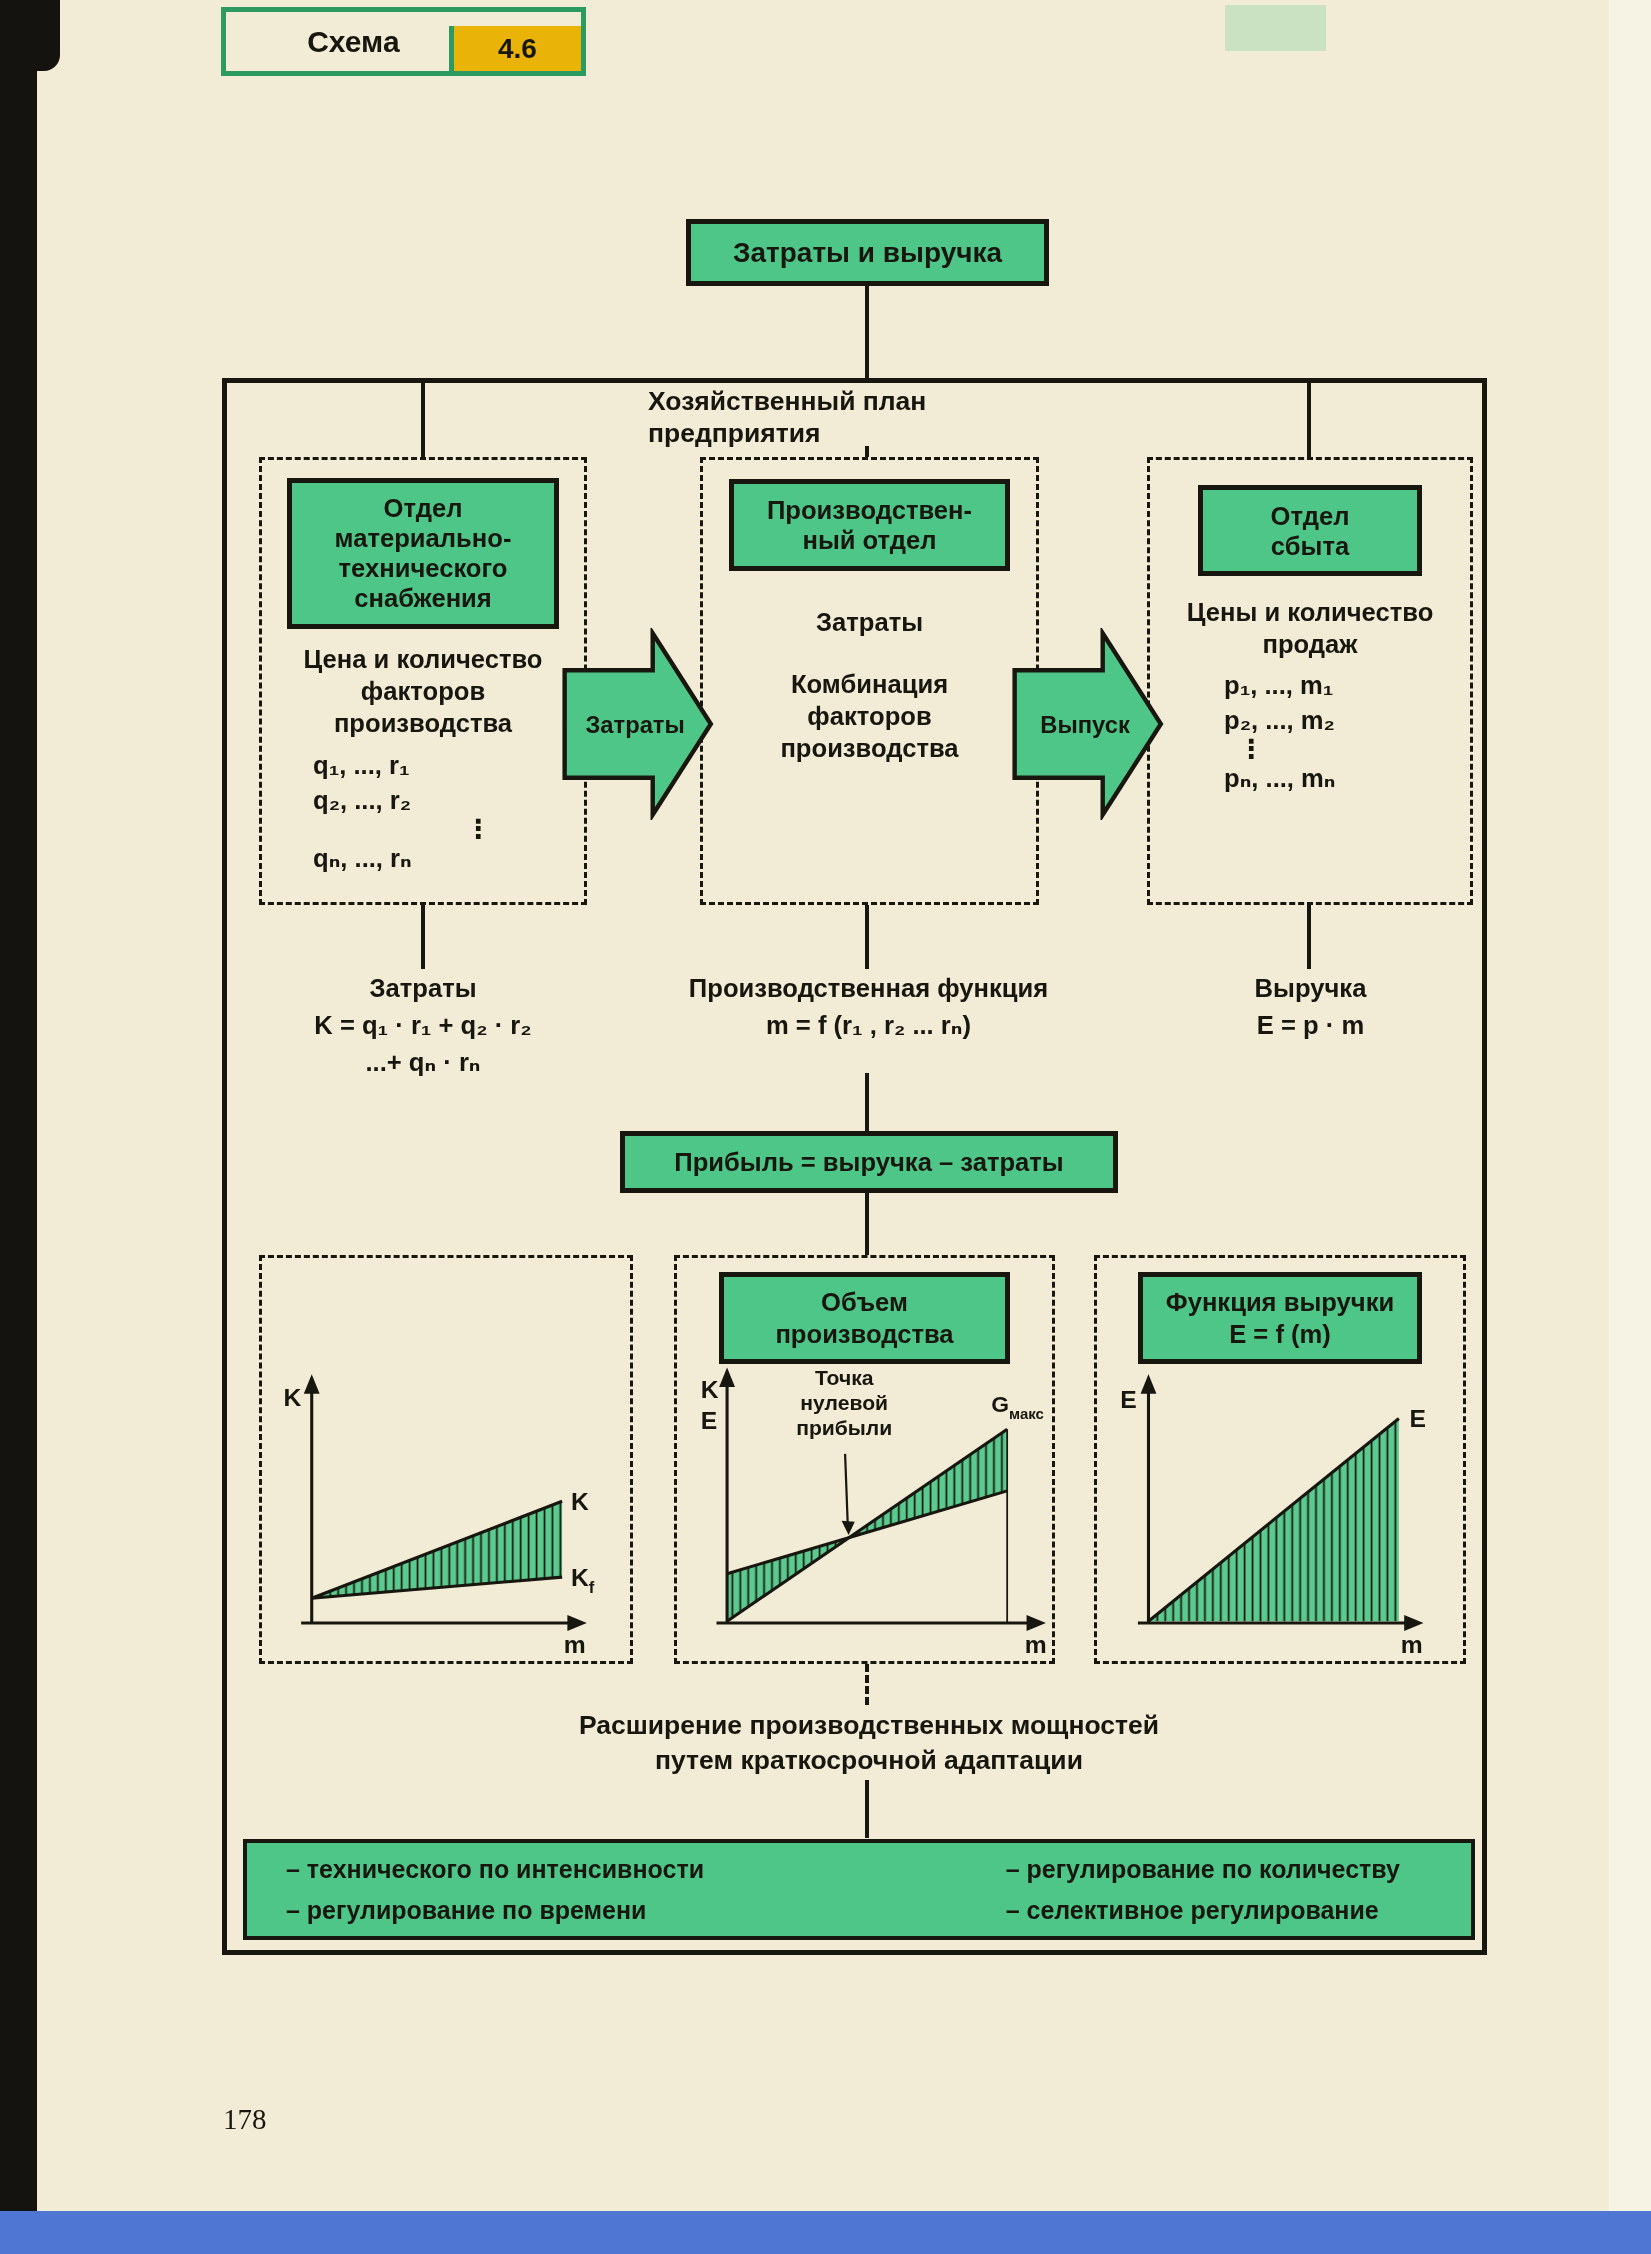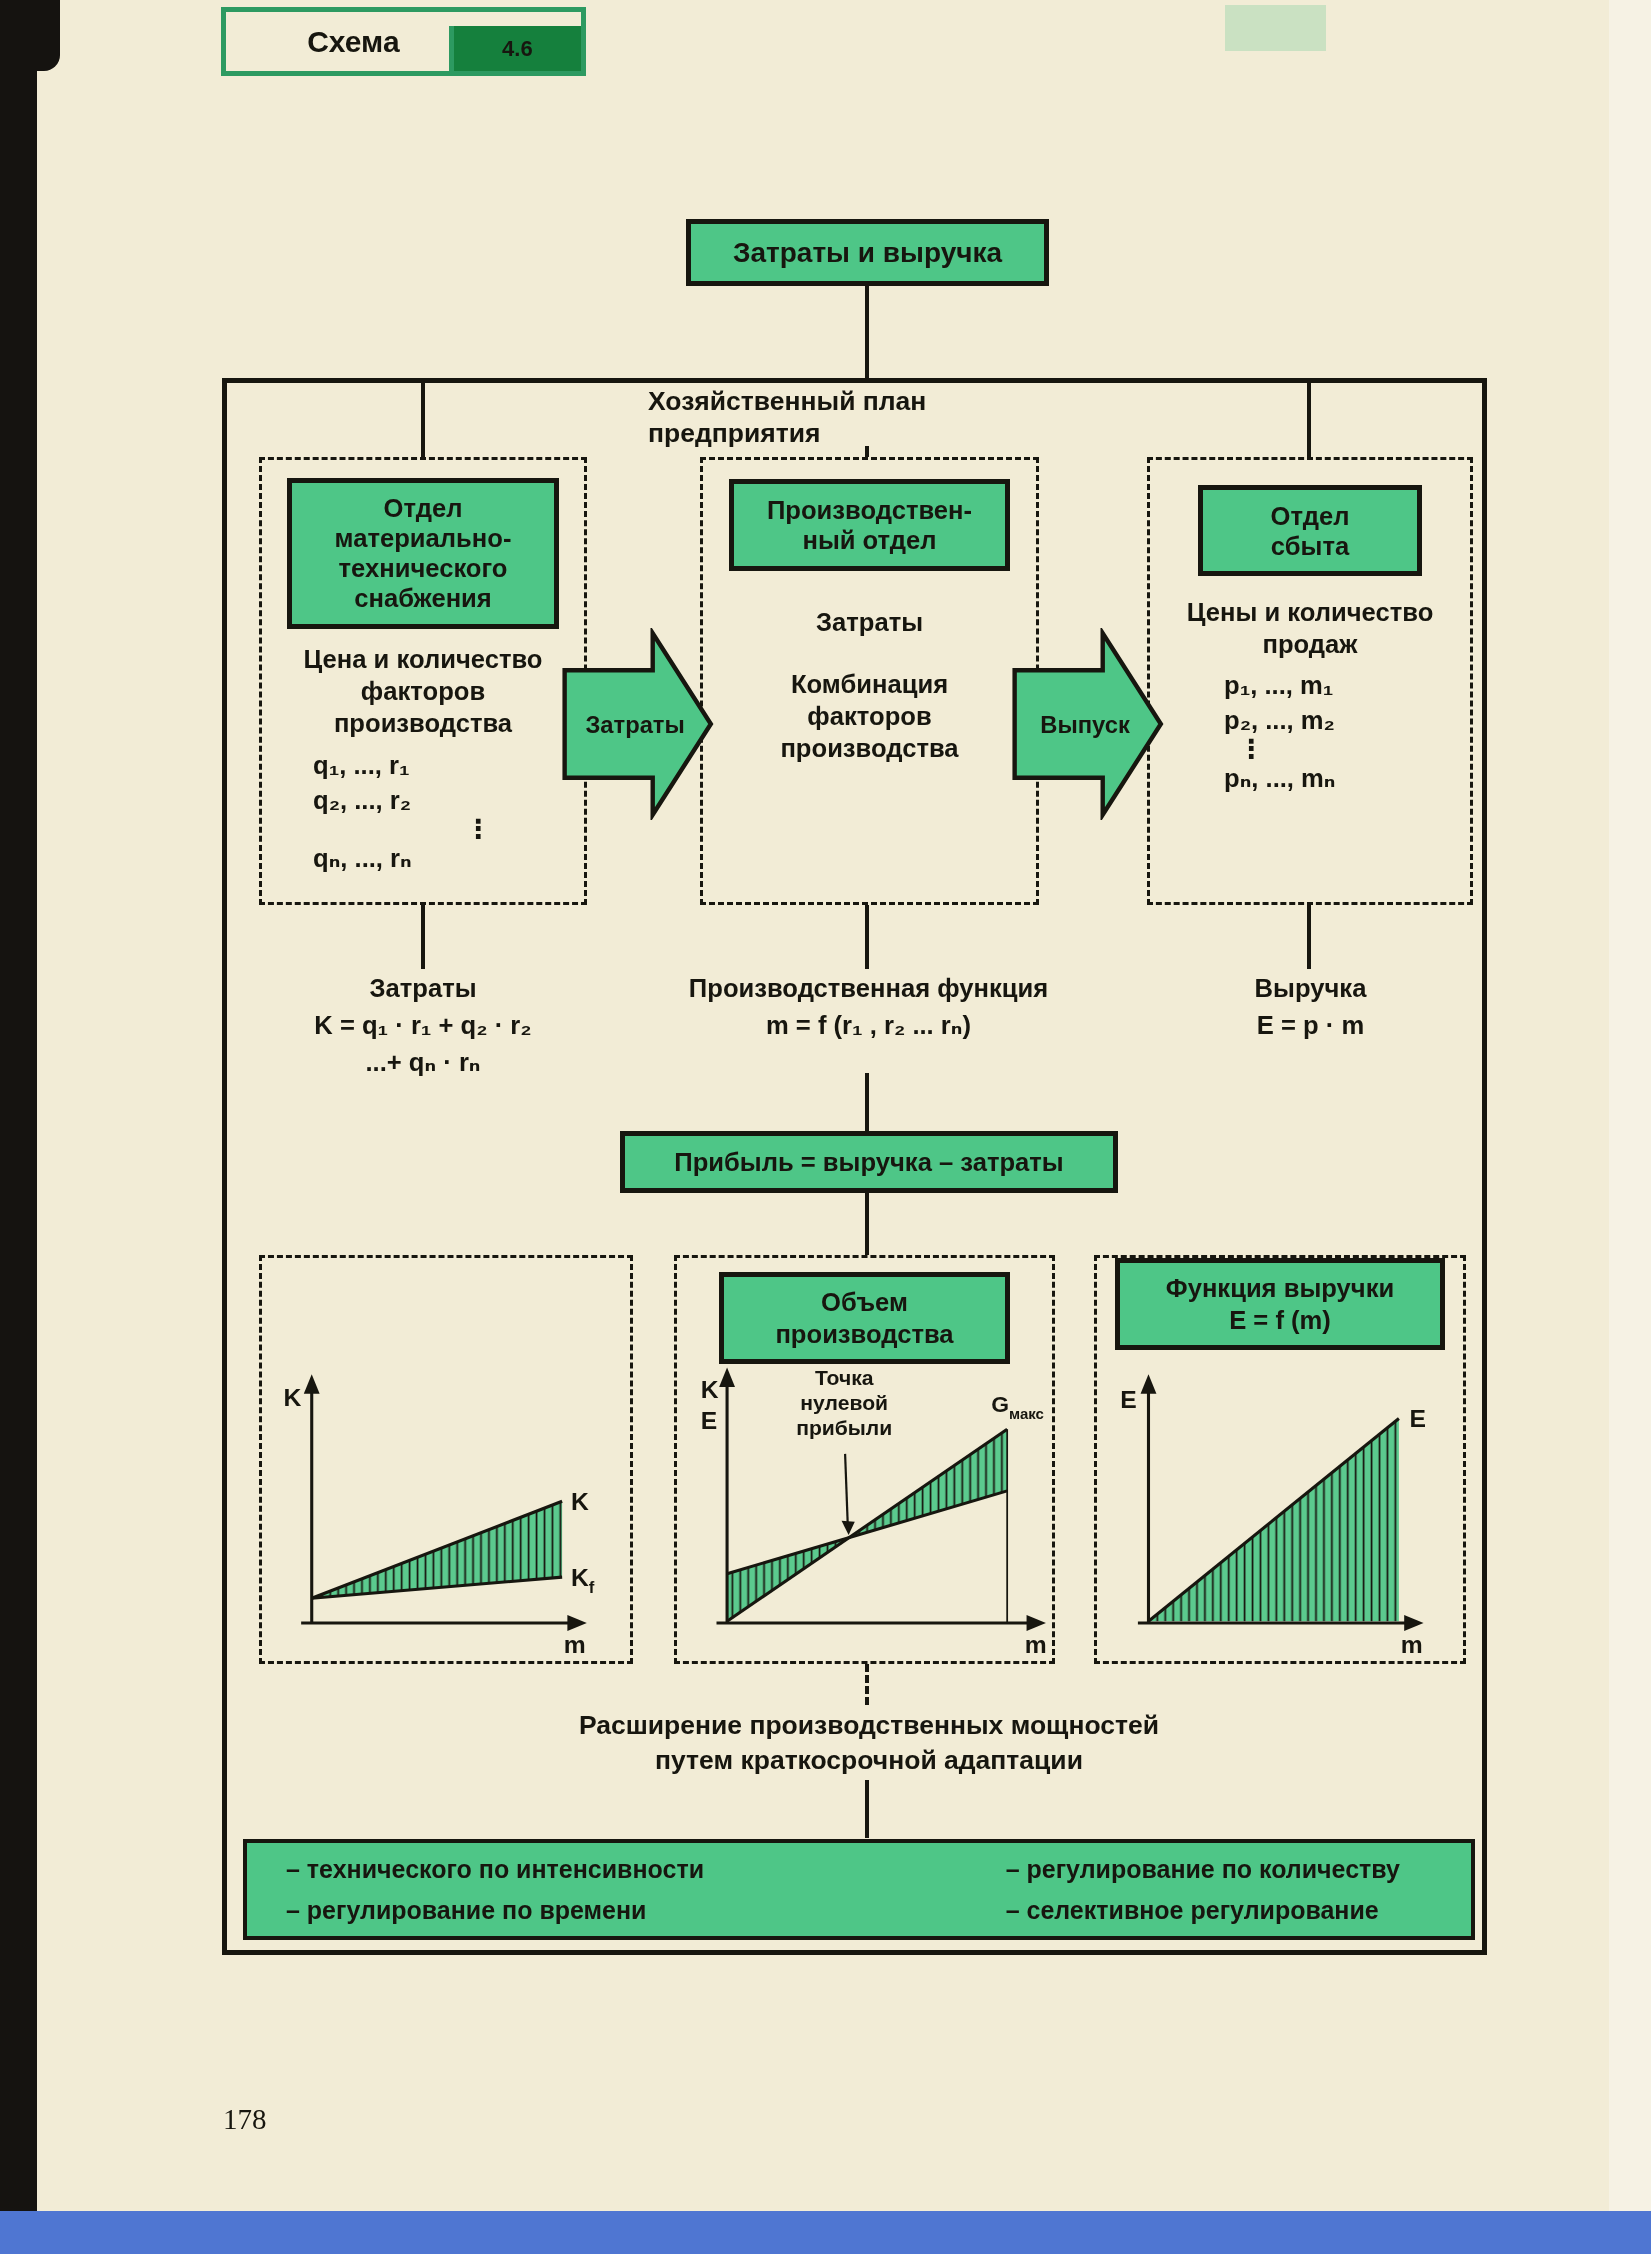--- a/index.html
+++ b/index.html
@@ -36,21 +36,21 @@
 <div id="page">
 
   <div class="abs" style="left:0;top:0;width:37px;height:2254px;background:#151310;"></div>
   <div class="abs" style="left:37px;top:0;width:23px;height:71px;background:#151310;border-radius:0 0 16px 0;"></div>
   <div class="abs" style="left:1609px;top:0;width:42px;height:2254px;background:#f6f2e4;"></div>
   <div class="abs" style="left:1225px;top:5.3px;width:101px;height:46px;background:rgba(110,200,150,0.30);"></div>
   <div class="abs" style="left:0;top:2211px;width:1652px;height:43px;background:#4f76d2;"></div>
 
   <div class="abs" style="left:221px;top:7px;width:365px;height:69px;border:5.3px solid #2d9a61;display:flex;padding-left:32px;">
     <div style="flex:1.5;display:flex;align-items:center;justify-content:center;font-size:30px;">Схема</div>
-    <div style="flex:1;display:flex;align-items:center;justify-content:center;font-size:22px;background:#15803d;border-left:5.3px solid #2d9a61;margin-top:14px;">4.6</div>
+    <div style="flex:1;display:flex;align-items:center;justify-content:center;font-size:28px;background:#eab308;border-left:5.3px solid #2d9a61;margin-top:14px;">4.6</div>
   </div>
 
   <div class="abs" style="left:222px;top:378px;width:1265px;height:1577px;border:5.3px solid #17160f;"></div>
 
   <div class="green-box" style="left:686px;top:219px;width:363px;height:67px;font-size:28px;">Затраты и выручка</div>
   <div class="vline" style="left:865px;top:284px;height:95px;"></div>
 
   <div class="abs ml" style="left:648px;top:385px;width:441px;text-align:left;font-size:26.5px;line-height:32px;">Хозяйственный план
 предприятия</div>
 
@@ -174,21 +174,21 @@
       <text x="22" y="82" font-size="28" font-weight="bold">E</text>
       <text x="185" y="32" text-anchor="middle" font-size="24" font-weight="bold">Точка</text>
       <text x="185" y="60" text-anchor="middle" font-size="24" font-weight="bold">нулевой</text>
       <text x="185" y="88" text-anchor="middle" font-size="24" font-weight="bold">прибыли</text>
       <text x="352" y="62" font-size="26" font-weight="bold"><tspan>G</tspan><tspan dy="8" font-size="17">макс</tspan></text>
       <text x="390" y="336" font-size="28" font-weight="bold">m</text>
     </svg>
   </div>
 
   <div class="dashed-box" style="left:1094px;top:1255px;width:372px;height:409px;">
-    <div class="green-box chart-title ml" style="position:relative;margin:0 auto 0;width:330px;">Функция выручки
+    <div class="green-box chart-title ml" style="position:relative;margin:14px auto 0;width:284px;">Функция выручки
 E = f (m)</div>
     <svg class="abs" style="left:8.8px;top:104px;" width="353" height="298" viewBox="0 0 400 338">
       <defs>
         <pattern id="h3" width="9" height="9" patternUnits="userSpaceOnUse">
           <rect width="9" height="9" fill="#5bca8e"></rect>
           <line x1="4" y1="0" x2="4" y2="9" stroke="#17160f" stroke-width="2"></line>
         </pattern>
       </defs>
       <polygon points="48,294 332,64 332,294" fill="url(#h3)"></polygon>
       <line x1="48" y1="294" x2="332" y2="64" stroke="#17160f" stroke-width="3.5"></line>

